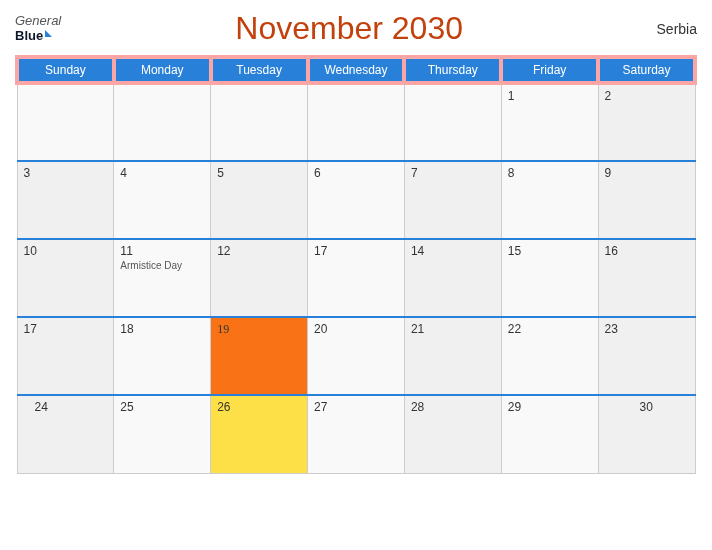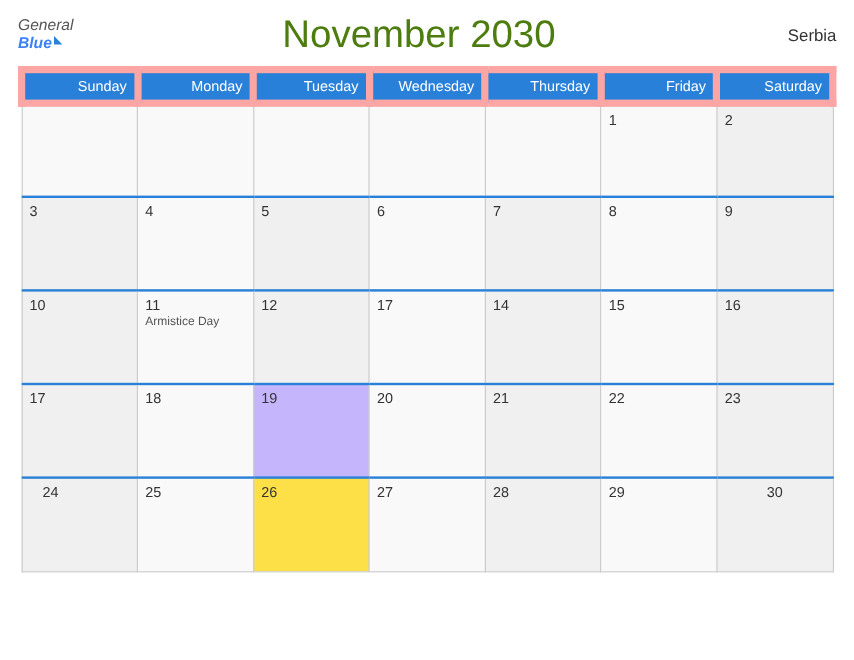--- a/index.html
+++ b/index.html
@@ -27,22 +27,21 @@
       flex-direction: column;
       line-height: 1.1;
     }
     .logo-general {
       font-size: 13px;
       color: #555;
       font-style: italic;
     }
     .logo-blue {
       font-size: 13px;
-      color: #3b82f6;
-      font-style: italic;
+      color: #0f172a;
       font-weight: bold;
     }
     .logo-icon {
       display: inline-block;
       width: 0;
       height: 0;
       border-left: 7px solid #2980d9;
       border-top: 7px solid transparent;
       border-bottom: 0px solid transparent;
       margin-left: 2px;
@@ -50,42 +49,42 @@
       position: relative;
       top: -2px;
     }
     .logo-row {
       display: flex;
       align-items: center;
     }
     .month-title {
       font-size: 32px;
       font-weight: 400;
-      color: #4d7c0f;
+      color: #c2410c;
       text-align: center;
       flex: 1;
     }
     .country {
       font-size: 14px;
       color: #333;
       text-align: right;
       min-width: 60px;
     }
     .calendar-grid {
       width: 100%;
       border-collapse: collapse;
     }
     .calendar-grid th {
       background: #2980d9;
       color: #fff;
       font-size: 12px;
       font-weight: normal;
       padding: 4px 6px;
-      text-align: right;
-      border: 6px solid #fca5a5;
+      text-align: center;
+      border: 4px solid #fca5a5;
     }
     .calendar-grid td {
       width: calc(100% / 7);
       vertical-align: top;
       border: 1px solid #ccc;
       border-top: 2px solid #2980d9;
       padding: 4px 6px;
       height: 78px;
       background: #f9f9f9;
     }
@@ -200,21 +199,21 @@
             <span class="day-number">16</span>
           </td>
         </tr>
         <tr>
           <td style="background: rgb(240, 240, 240);">
             <span class="day-number">17</span>
           </td>
           <td style="background: rgb(249, 249, 249);">
             <span class="day-number">18</span>
           </td>
-          <td style="background: #c4b5fd;">
+          <td style="background: #f97316; font-family: Liberation Serif, serif;">
             <span class="day-number">19</span>
           </td>
           <td style="background: rgb(249, 249, 249);">
             <span class="day-number">20</span>
           </td>
           <td style="background: rgb(240, 240, 240);">
             <span class="day-number">21</span>
           </td>
           <td style="background: rgb(249, 249, 249);">
             <span class="day-number">22</span>

